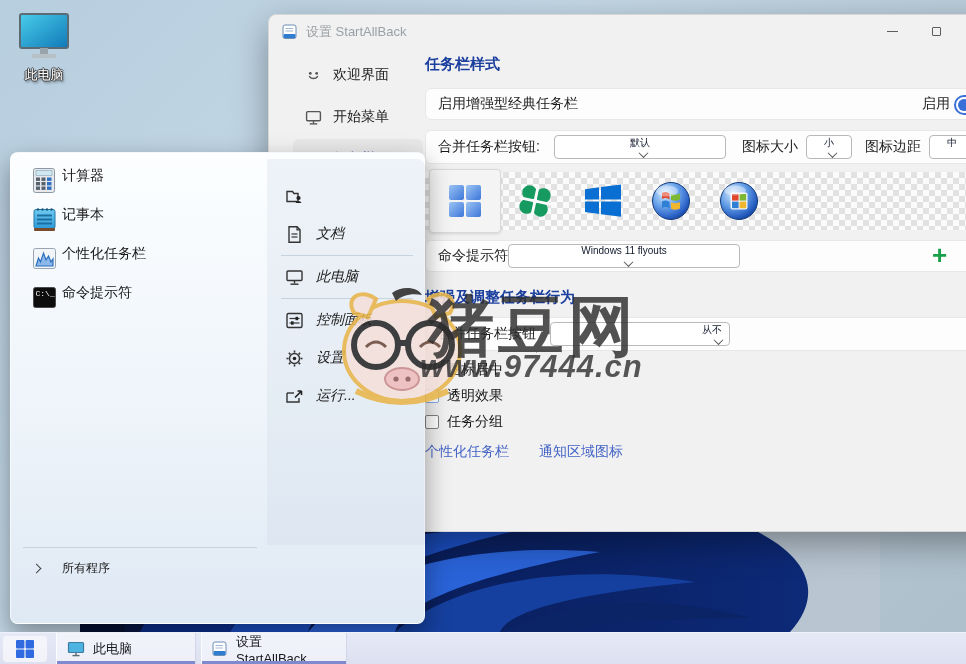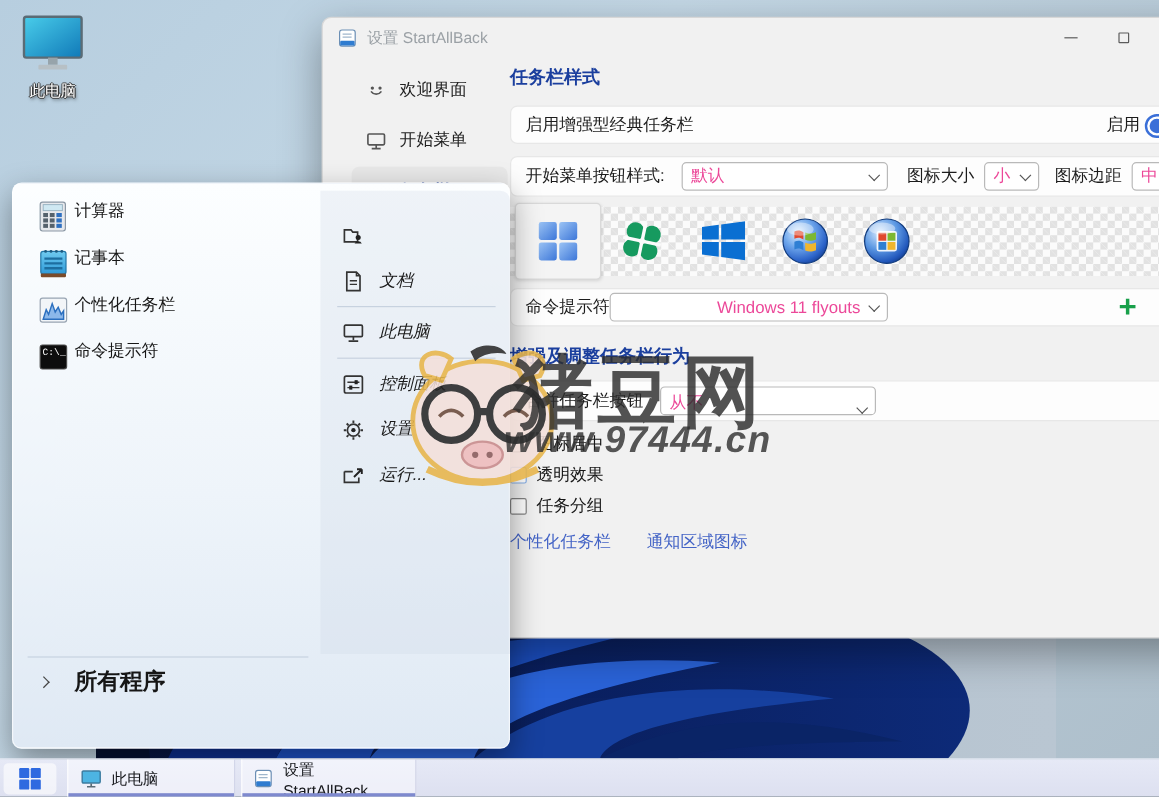--- a/index.html
+++ b/index.html
@@ -25,21 +25,21 @@
   .sidebar{position:absolute;left:18px;top:40px;width:142px;}
   .side-item{display:flex;align-items:center;gap:11px;height:40px;margin:0 6px 2px 6px;padding-left:12px;
     font-size:14px;color:#222;border-radius:6px;}
   .side-item.sel{background:#e8e8e8;color:#233f8f;font-weight:bold;}
   .content{position:absolute;left:142px;top:34px;width:598px;bottom:0;padding-left:14px;}
   .pg-h{margin:6px 0 14px 0;font-size:15px;font-weight:bold;color:#1b3f9e;}
   .card{position:relative;width:586px;background:#fdfdfd;border:1px solid #e7e7e7;border-radius:6px;
     display:flex;align-items:center;padding:0 12px;font-size:14px;color:#1c1c1c;}
   .card.h32{height:32px;} .card.h34{height:34px;}
   .combo{height:24px;background:#fff;border:1px solid #b9b9b9;border-radius:4px;display:flex;align-items:center;
-    padding:0 7px;font-size:14px;color:#ec4899;}
+    padding:0 7px;font-size:10px;color:#0f172a;flex-direction:column;}
   .combo .ctext{flex:1;white-space:nowrap;overflow:hidden;}
   .chev-d{width:7px;height:7px;border-right:1.5px solid #555;border-bottom:1.5px solid #555;
     transform:rotate(45deg) translate(-1px,-1px);margin-left:8px;flex:none;}
   .chev-r{display:inline-block;width:7px;height:7px;border-right:1.5px solid #444;border-top:1.5px solid #444;
     transform:rotate(45deg);}
   .checker{margin-top:8px;height:58px;width:592px;position:relative;display:flex;align-items:center;
     background-color:#fbfbfb;
     background-image:linear-gradient(45deg,#e2e2e2 25%,transparent 25%,transparent 75%,#e2e2e2 75%),
       linear-gradient(45deg,#e2e2e2 25%,transparent 25%,transparent 75%,#e2e2e2 75%);
     background-size:12px 12px;background-position:0 0,6px 6px;}
@@ -58,21 +58,21 @@
     background:linear-gradient(180deg,#fcfeff 0%,#eef4fa 55%,#dfe9f4 100%);
     box-shadow:0 10px 26px rgba(0,0,0,.38);border:1px solid rgba(255,255,255,.65);}
   .apps{position:absolute;left:12px;top:14px;width:240px;}
   .app-item{display:flex;align-items:flex-start;gap:4px;height:39px;padding-left:8px;font-size:14px;color:#161616;border-radius:4px;}
   .places{position:absolute;left:256px;top:6px;width:158px;bottom:78px;background:rgba(203,216,231,.28);
     border-radius:0 8px 0 0;padding-top:10px;font-style:italic;}
   .pl-item{display:flex;align-items:center;gap:12px;height:38px;padding-left:18px;font-size:14px;color:#191919;}
   .pl-div{height:1px;background:#c7d2df;margin:2px 12px 2px 14px;}
   .allprog-div{position:absolute;left:12px;top:394px;width:234px;height:1px;background:#c7d2df;}
   .allprog{position:absolute;left:14px;top:402px;width:240px;height:26px;display:flex;align-items:center;gap:22px;
-    font-size:19px;color:#161616;padding-left:8px;font-weight:bold;}
+    font-size:12px;color:#161616;padding-left:8px;}
   .sfoot{position:absolute;left:0;right:0;bottom:0;height:42px;background:rgba(211,222,236,.85);
     border-top:1px solid #c2cedb;border-radius:0 0 8px 8px;display:flex;align-items:center;padding:0 16px;}
   .search{width:240px;height:27px;background:#fff;border:1px solid #aebdca;border-radius:14px;
     display:flex;align-items:center;padding:0 10px;gap:6px;}
   .search input{border:none;outline:none;background:transparent;font-size:13px;color:#333;width:170px;
     font-family:"Liberation Sans","DejaVu Sans",sans-serif;}
   .search input::placeholder{color:#8d97a1;}
   .caret{width:1px;height:15px;background:#666;}
   .shut{margin-left:26px;display:flex;align-items:center;gap:9px;font-size:14px;color:#141414;}
   
@@ -192,21 +192,21 @@
 
       <div class="card h32">
         <span>启用增强型经典任务栏</span>
         <span style="position:absolute;left:496px;">启用</span>
         <div class="toggle">
             <div class="knob"></div>
           </div>
       </div>
 
       <div class="card h34" style="margin-top:10px;">
-        <span>开始菜单按钮样式:</span>
+        <span>合并任务栏按钮:</span>
         <div class="combo" style="width:172px;margin-left:14px;">
           <span class="ctext">默认</span>
           <i class="chev-d"></i>
         </div>
         <span style="margin-left:16px;">图标大小</span>
         <div class="combo" style="width:46px;margin-left:8px;">
           <span class="ctext">小</span>
           <i class="chev-d"></i>
         </div>
         <span style="margin-left:13px;">图标边距</span>

